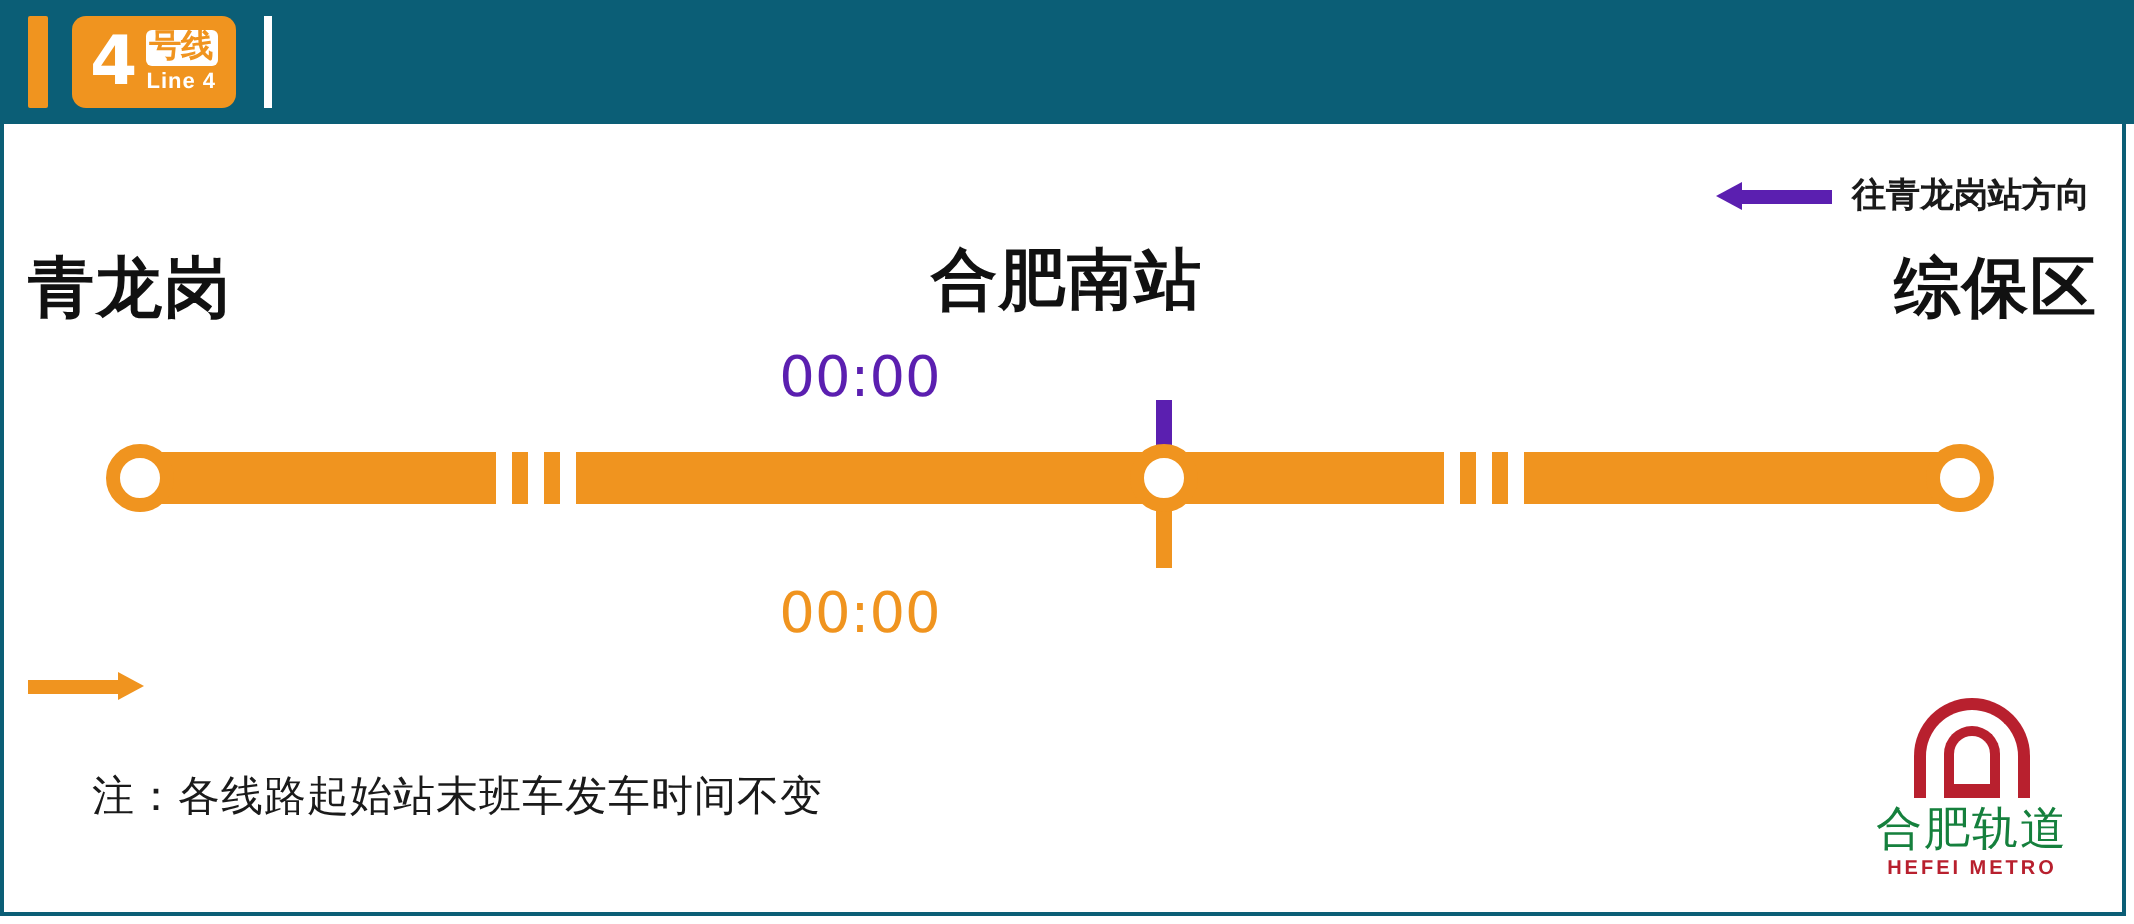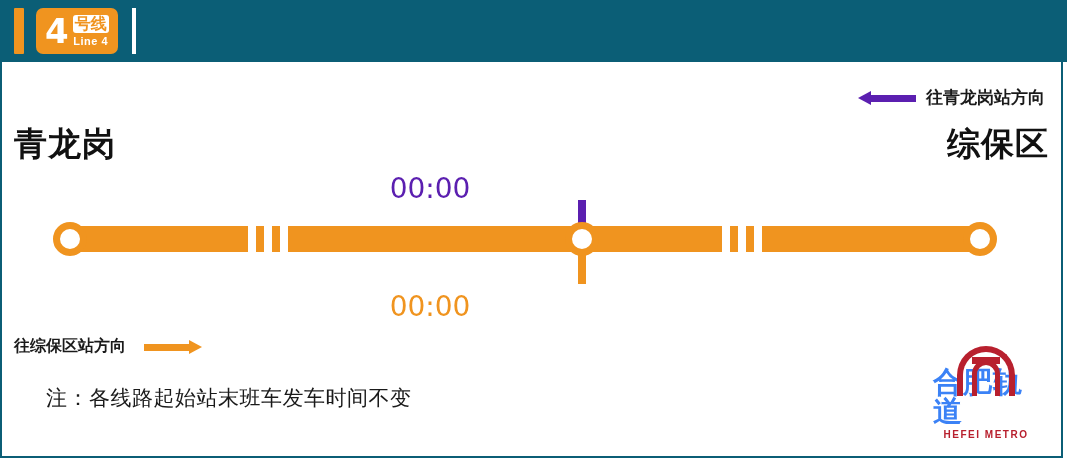--- a/index.html
+++ b/index.html
@@ -164,21 +164,21 @@
   }
   .logo-mark .inner{
     position:absolute;left:15px;top:14px;width:28px;height:36px;
     border:5px solid #b8202e;border-bottom:none;
     border-radius:14px 14px 0 0;box-sizing:border-box;
   }
   .logo-mark .bar{
     position:absolute;left:15px;bottom:0;width:28px;height:7px;background:#b8202e;
   }
   .logo-cn{
-    font-size:29px;font-weight:bold;color:#3b82f6;letter-spacing:1px;line-height:1;
+    font-size:23px;font-weight:normal;color:#15803d;letter-spacing:1px;line-height:1;
   }
   .logo-en{
     font-size:10px;font-weight:bold;color:#b8202e;letter-spacing:1.5px;margin-top:3px;
   }
 </style>
 </head>
 <body>
 
 <div class="page">
 
@@ -198,20 +198,21 @@
 
   <div class="dir-right">
     <span class="arrow-left">
       <span class="head"></span>
         <span class="shaft"></span>
     </span>
     <span class="txt">往青龙岗站方向</span>
   </div>
 
   <div class="st-name" id="st-left">青龙岗</div>
+  <div class="st-name" id="st-mid">合肥南站</div>
   <div class="st-name" id="st-right">综保区</div>
 
   <div class="time" id="time-top">00:00</div>
   <div class="time" id="time-bot">00:00</div>
 
   <div class="track"></div>
   <div class="gap" style="left:248px;"></div>
   <div class="gap" style="left:264px;"></div>
   <div class="gap" style="left:280px;"></div>
   <div class="gap" style="left:722px;"></div>
@@ -219,21 +220,20 @@
   <div class="gap" style="left:754px;"></div>
 
   <div class="tick-up"></div>
   <div class="tick-down"></div>
 
   <div class="station-dot" id="dot-left"></div>
   <div class="station-dot" id="dot-mid"></div>
   <div class="station-dot" id="dot-right"></div>
 
   <div class="dir-left">
-    <span class="txt">往综保区站方向</span>
     <span class="arrow-right">
       <span class="shaft"></span>
         <span class="head"></span>
     </span>
   </div>
 
   <div class="note">注：各线路起始站末班车发车时间不变</div>
 
   <div class="logo">
     <span class="logo-mark">

